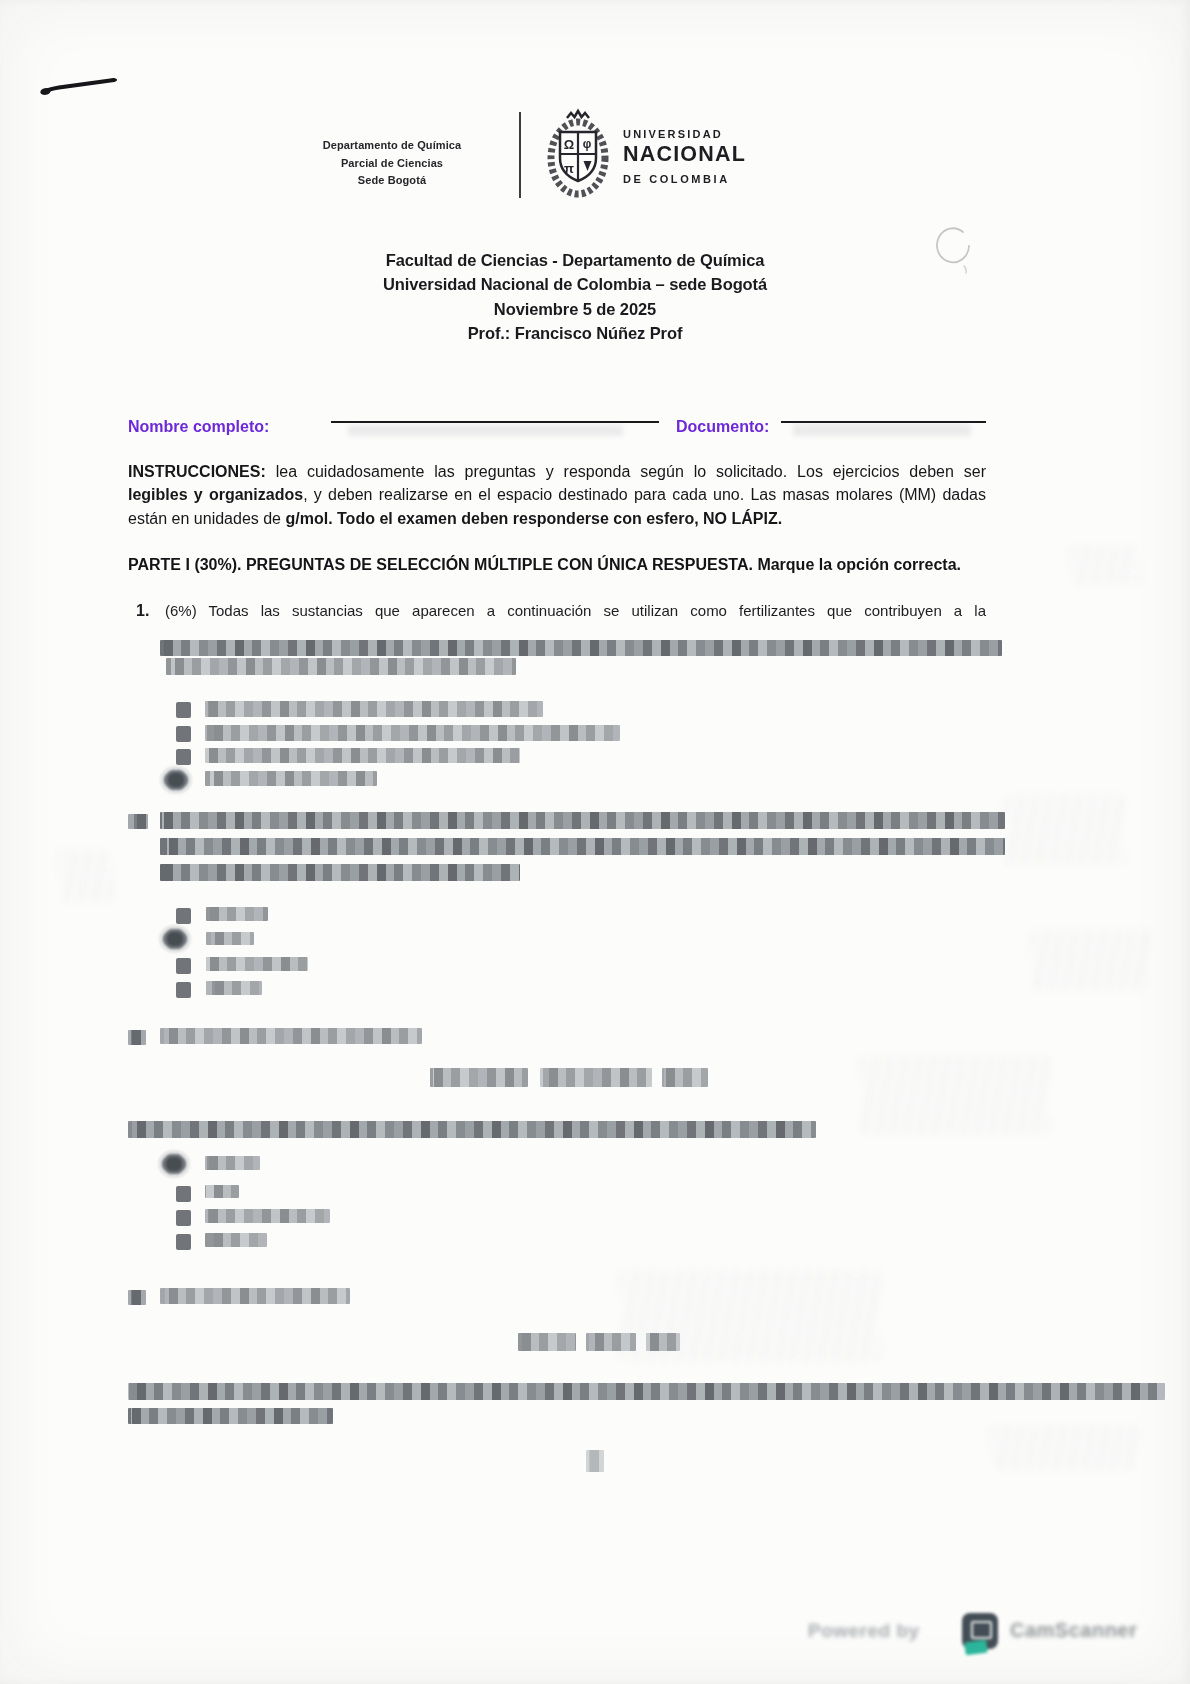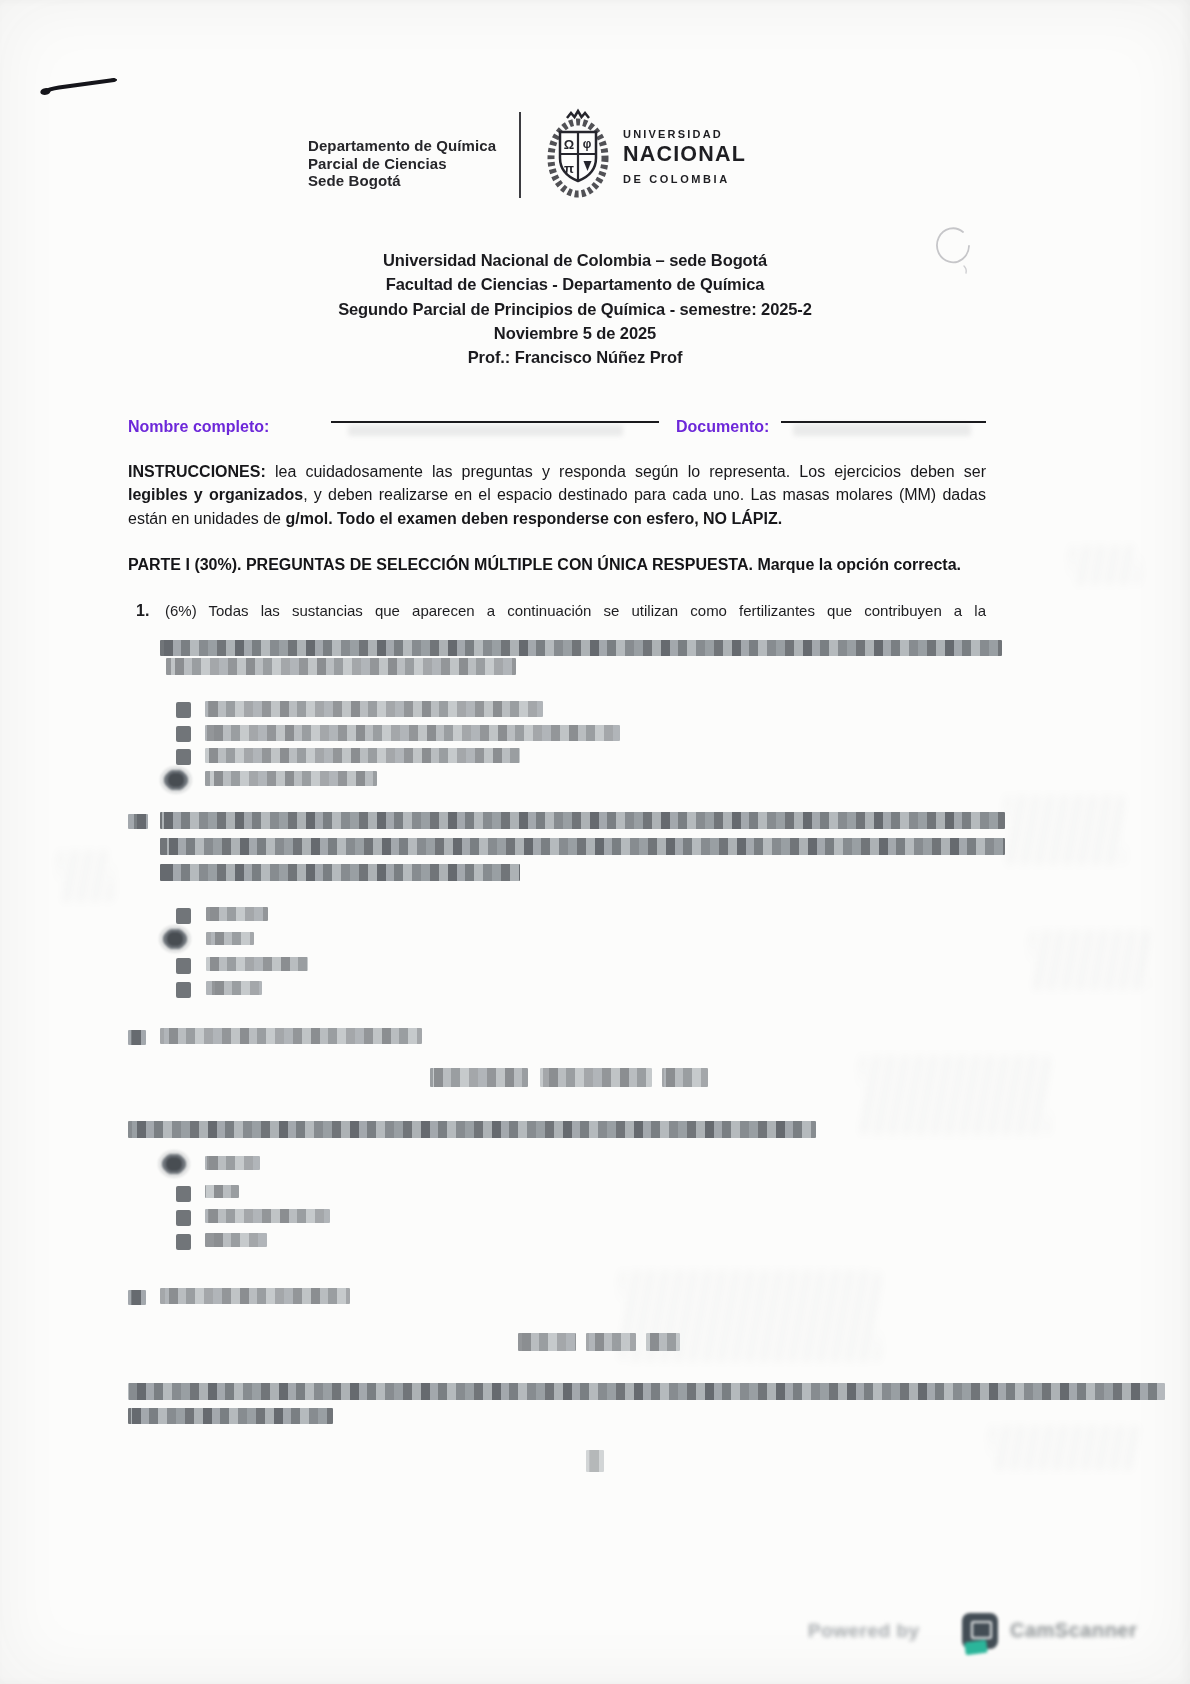--- a/index.html
+++ b/index.html
@@ -5,22 +5,22 @@
   html,body{margin:0;padding:0;background:#e9e9e9;}
   .page{
     position:relative;width:1190px;height:1684px;margin:0 auto;
     background:#fcfcfb;overflow:hidden;
     font-family:"Liberation Sans",sans-serif;color:#1d1d20;
     box-shadow:inset 0 0 70px rgba(40,40,45,.05), inset -4px 0 10px rgba(40,40,45,.04);
   }
   svg{position:absolute;overflow:visible;}
 
   
-  .dept{position:absolute;left:308px;top:137px;width:208px;text-align:left;
-        font-size:15px;font-weight:bold;line-height:17.5px;color:#26262a;letter-spacing:.1px;}
+  .dept{position:absolute;left:288px;top:137px;width:208px;text-align:center;
+        font-size:11px;font-weight:bold;line-height:17.5px;color:#26262a;letter-spacing:.1px;}
   .hdr-divider{position:absolute;left:519px;top:112px;width:2px;height:86px;background:#3c3c40;}
   .wordmark{position:absolute;left:623px;top:129px;color:#1e1e22;line-height:1;}
   .wm1{font-size:11px;font-weight:bold;letter-spacing:2.2px;margin-bottom:4px;}
   .wm2{font-size:21.5px;font-weight:bold;letter-spacing:1.2px;margin-bottom:8px;}
   .wm3{font-size:11px;font-weight:bold;letter-spacing:2.6px;}
 
   
   .titles{position:absolute;left:115px;top:248px;width:920px;text-align:center;
           font-size:16.5px;font-weight:bold;line-height:24.3px;color:#1b1b1f;letter-spacing:-.1px;}
 
@@ -106,36 +106,35 @@
     <div class="wm2">NACIONAL</div>
     <div class="wm3">DE COLOMBIA</div>
   </div>
 
   <svg style="left:922px;top:220px" width="56" height="60" viewBox="0 0 56 60">
     <path d="M41 12 a16 17 0 1 0 6 14" stroke="#c6c6c9" stroke-width="1.8" fill="none" stroke-linecap="round"></path>
     <path d="M42 46 q3 3 2 7" stroke="#cfcfd2" stroke-width="1.4" fill="none" stroke-linecap="round"></path>
   </svg>
 
   <div class="titles">
+    <div>Facultad de Ciencias - Departamento de Química</div>
     <div>Universidad Nacional de Colombia – sede Bogotá</div>
-    <div>Facultad de Ciencias - Departamento de Química</div>
-    <div>Segundo Parcial de Principios de Química - semestre: 2025-2</div>
     <div>Noviembre 5 de 2025</div>
     <div>Prof.: Francisco Núñez Prof</div>
   </div>
 
   <div class="lbl" style="left:128px;top:418px">Nombre completo:</div>
   <div class="fline" style="left:331px;top:421px;width:328px"></div>
   <div class="smudge" style="left:348px;top:425px;width:275px;height:11px"></div>
   <div class="lbl" style="left:676px;top:418px">Documento:</div>
   <div class="fline" style="left:781px;top:421px;width:205px"></div>
   <div class="smudge" style="left:793px;top:424px;width:178px;height:12px"></div>
 
   <div class="instr">
-    <div class="jline"><span class="b">INSTRUCCIONES:</span><span> lea cuidadosamente las preguntas y responda según lo representa. Los ejercicios deben ser</span></div>
+    <div class="jline"><span class="b">INSTRUCCIONES:</span><span> lea cuidadosamente las preguntas y responda según lo solicitado. Los ejercicios deben ser</span></div>
     <div class="jline"><span class="b">legibles y organizados</span><span>, y deben realizarse en el espacio destinado para cada uno. Las masas molares (MM) dadas</span></div>
     <div><span>están en unidades de </span><span class="b">g/mol.</span><span class="b"> Todo el examen deben responderse con esfero, NO LÁPIZ.</span></div>
   </div>
 
   <div class="part1">PARTE I (30%). PREGUNTAS DE SELECCIÓN MÚLTIPLE CON ÚNICA RESPUESTA. Marque la opción correcta.</div>
 
   <div class="q1num">1.</div>
   <div class="q1l1 jline">(6%) Todas las sustancias que aparecen a continuación se utilizan como fertilizantes que contribuyen a la</div>
 
   <div class="mz mz-dark sh1" style="left:160px;top:640px;width:842px;height:16px"></div>

